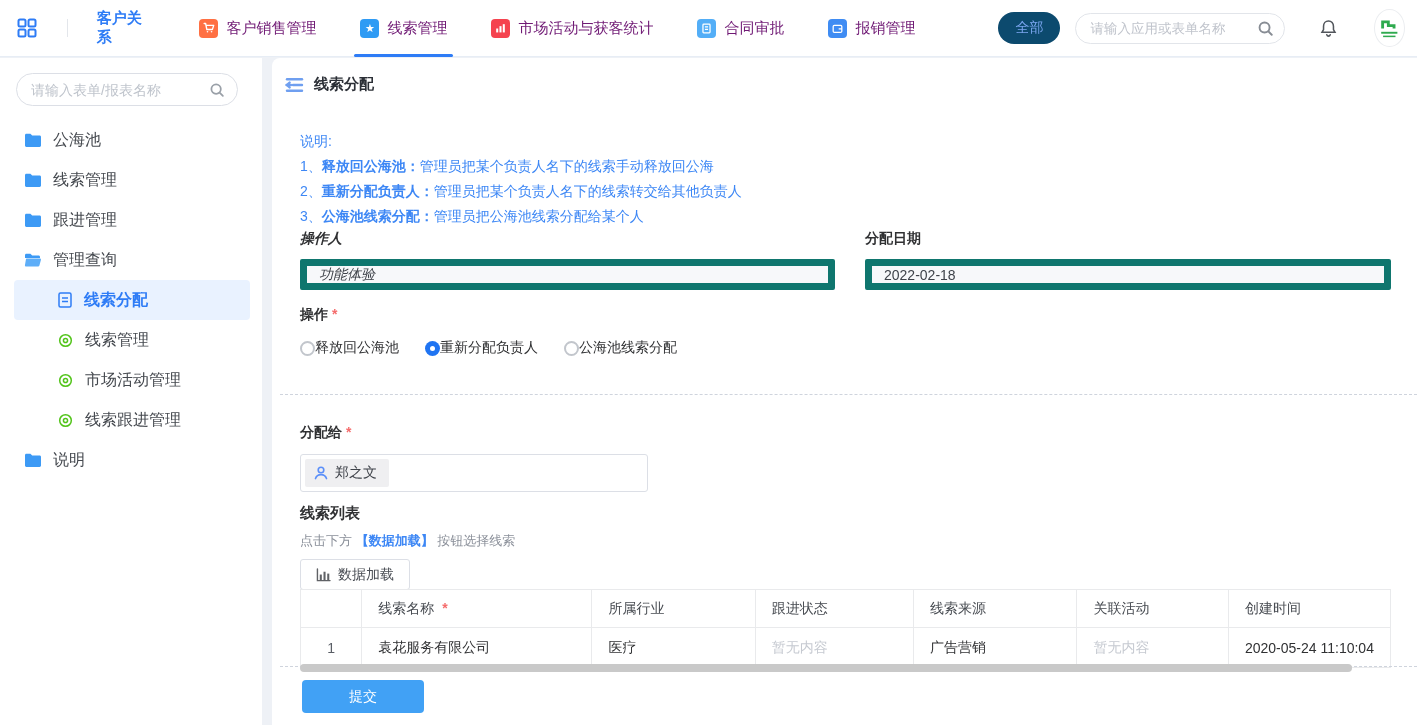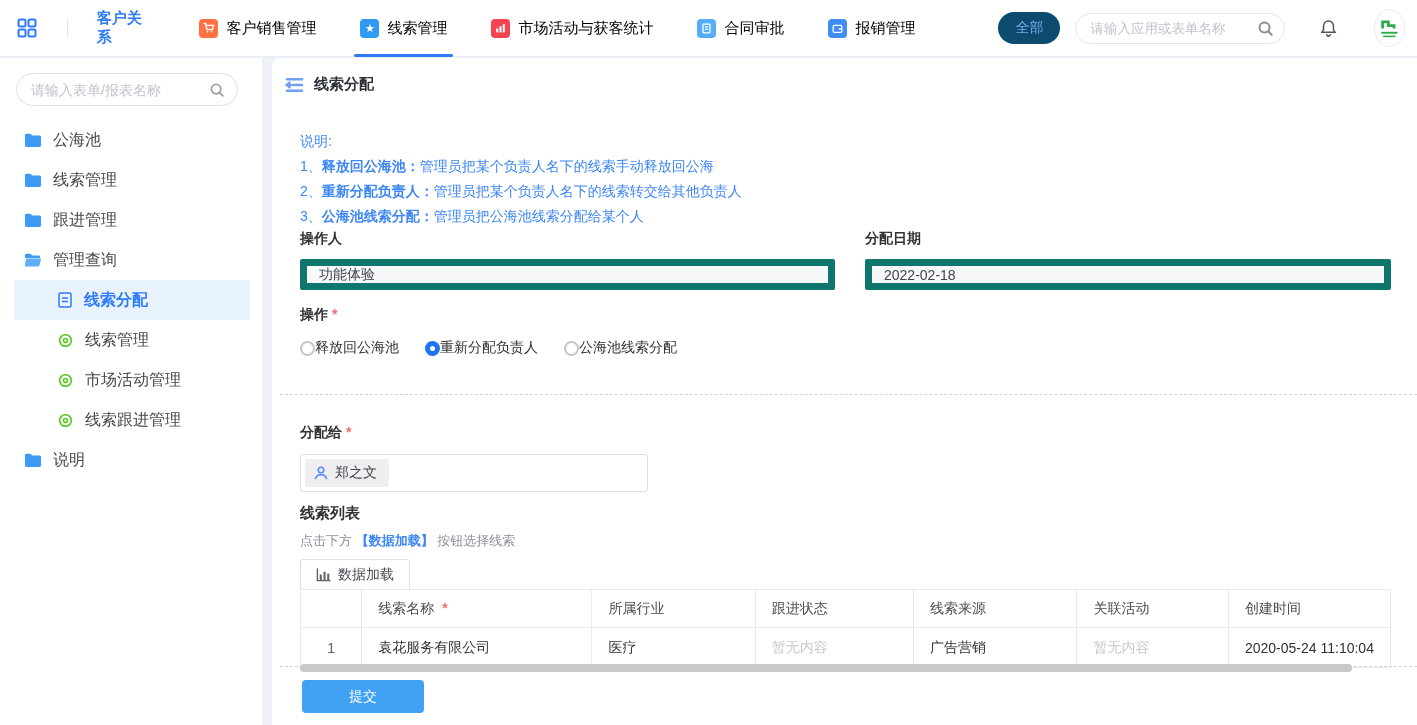--- a/index.html
+++ b/index.html
@@ -12,21 +12,21 @@
   .topnav {
     position:absolute; top:0; left:0; width:1417px; height:57px;
     background:#fff; border-bottom:1px solid #e7edf5;
     display:flex; align-items:center;gap:15px;
   }
   .apps-icon { margin-left:16px; display:flex; cursor:pointer; }
   .nav-divider { width:1px; height:18px; background:#e3e6eb; margin:0 14px; }
   .brand { font-size:15px; font-weight:bold; color:#2e7cf6; cursor:pointer; }
   .tabs { display:flex; margin-left:40px; height:57px; }
   .tab { display:flex; align-items:center; gap:8px; height:57px; position:relative; margin-right:44px; cursor:pointer; }
-  .tab-label { font-size:15px; color:#000000; white-space:nowrap; }
+  .tab-label { font-size:15px; color:#701a75; white-space:nowrap; }
   .tab.active::after {
     content:""; position:absolute; left:-6px; right:-6px; bottom:0; height:3px;
     background:#2e7cf6; border-radius:2px;
   }
   .tab-icon {
     width:19px; height:19px; border-radius:4px; display:flex; align-items:center; justify-content:center;
     color:#fff; font-size:11px; flex:none;
   }
   .ti-sales   { background:#ff7043; }
   .ti-leads   { background:#2f9bf4; }
@@ -76,21 +76,21 @@
   
   .main {
     position:absolute; top:58px; left:272px; right:0; bottom:0;
     background:#fff; border-top-left-radius:8px;
   }
   .page-header { position:absolute; top:17px; left:13px; display:flex; align-items:center; gap:10px; }
   .page-title { font-size:15px; color:#2b2f36; font-weight:600; }
   .notes { position:absolute; top:71px; left:28px; font-size:14px; color:#3d87f5; line-height:25px; }
   .notes .term { font-weight:bold; }
   .form-row { position:absolute; top:172px; left:28px; right:26px; display:flex; gap:30px; }
-  .form-col-l { width:535px; }
+  .form-col-l { width:535px;font-style:italic; }
   .form-col-r { flex:1; }
   .field-label { font-size:14px; font-weight:bold; color:#303133; }
   .req { color:#f56c6c; margin-left:4px; font-weight:bold; }
   .ro-input {
     margin-top:11px; height:31px; background:#f7f8fa; border:7px solid #0f766e; border-radius:2px;
     display:flex; align-items:center; padding-left:12px; font-size:14px; color:#3f434a;
   }
   .op-section { position:absolute; top:248px; left:28px; }
   .radio-row { display:flex; margin-top:15px; align-items:center; }
   .radio { display:flex; align-items:center; margin-right:26px; cursor:pointer; }

